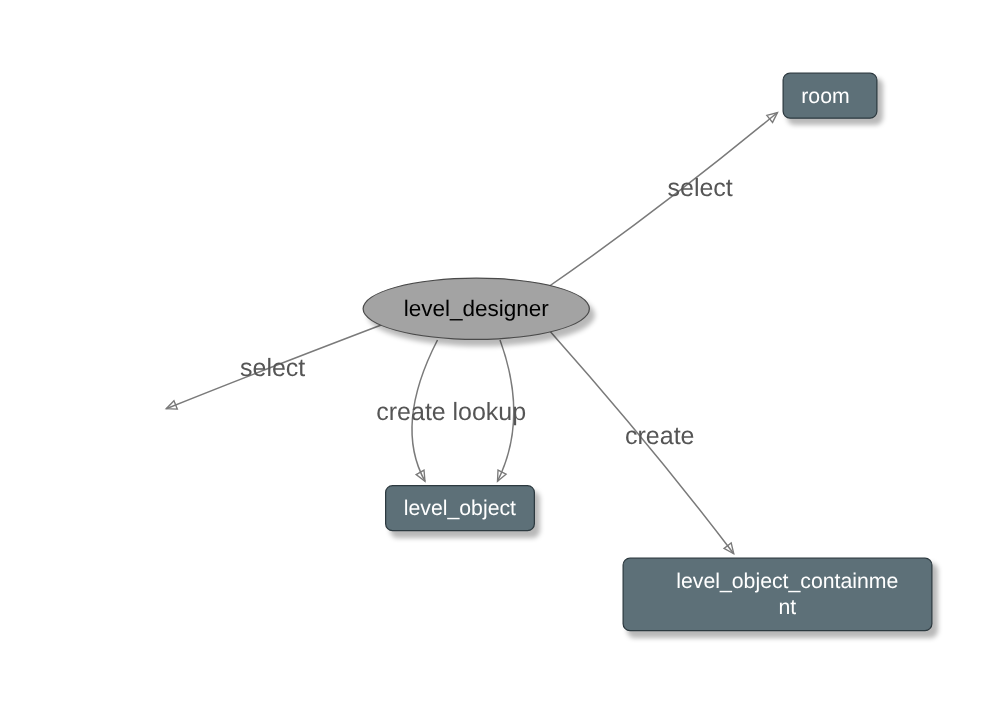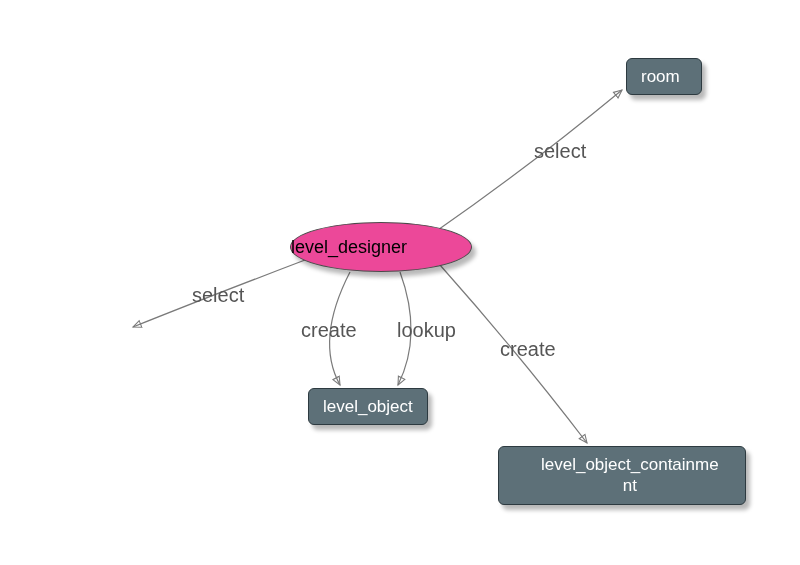--- a/index.html
+++ b/index.html
@@ -23,26 +23,26 @@
     line-height: 1.25;
     text-align: center;
     box-shadow: 4px 5px 4px rgba(0,0,0,0.28);
     white-space: pre-line;
     display: flex; align-items: center; 
   }
 
   
   .node-ellipse {
     position: absolute;
-    background: #ec4899;
+    background: #a3a3a3;
     color: #000000;
     border: 1px solid #4a4a4a;
     border-radius: 50%;
     font-size: 18px;
-    display: flex; align-items: center; justify-content: flex-start;
+    display: flex; align-items: center; justify-content: center;
     box-shadow: 4px 5px 4px rgba(0,0,0,0.28);
   }
 
   
   .edge-label {
     position: absolute;
     color: #555;
     font-size: 20px;
     white-space: nowrap;
     pointer-events: none;
@@ -99,17 +99,17 @@
     <span>level_object_containme
 nt</span>
   </div>
 
   <span class="edge-label" style="left:534px; top:140px;">select</span>
 
   <span class="edge-label" style="left:192px; top:284px;">select</span>
 
   <span class="edge-label" style="left:301px; top:319px;">create</span>
 
-  <span class="edge-label" style="left:362px; top:319px;margin-left:35px;">lookup</span>
+  <span class="edge-label" style="left:362px; top:319px;">lookup</span>
 
   <span class="edge-label" style="left:500px; top:338px;">create</span>
 
 </div>
 
 </body></html>

